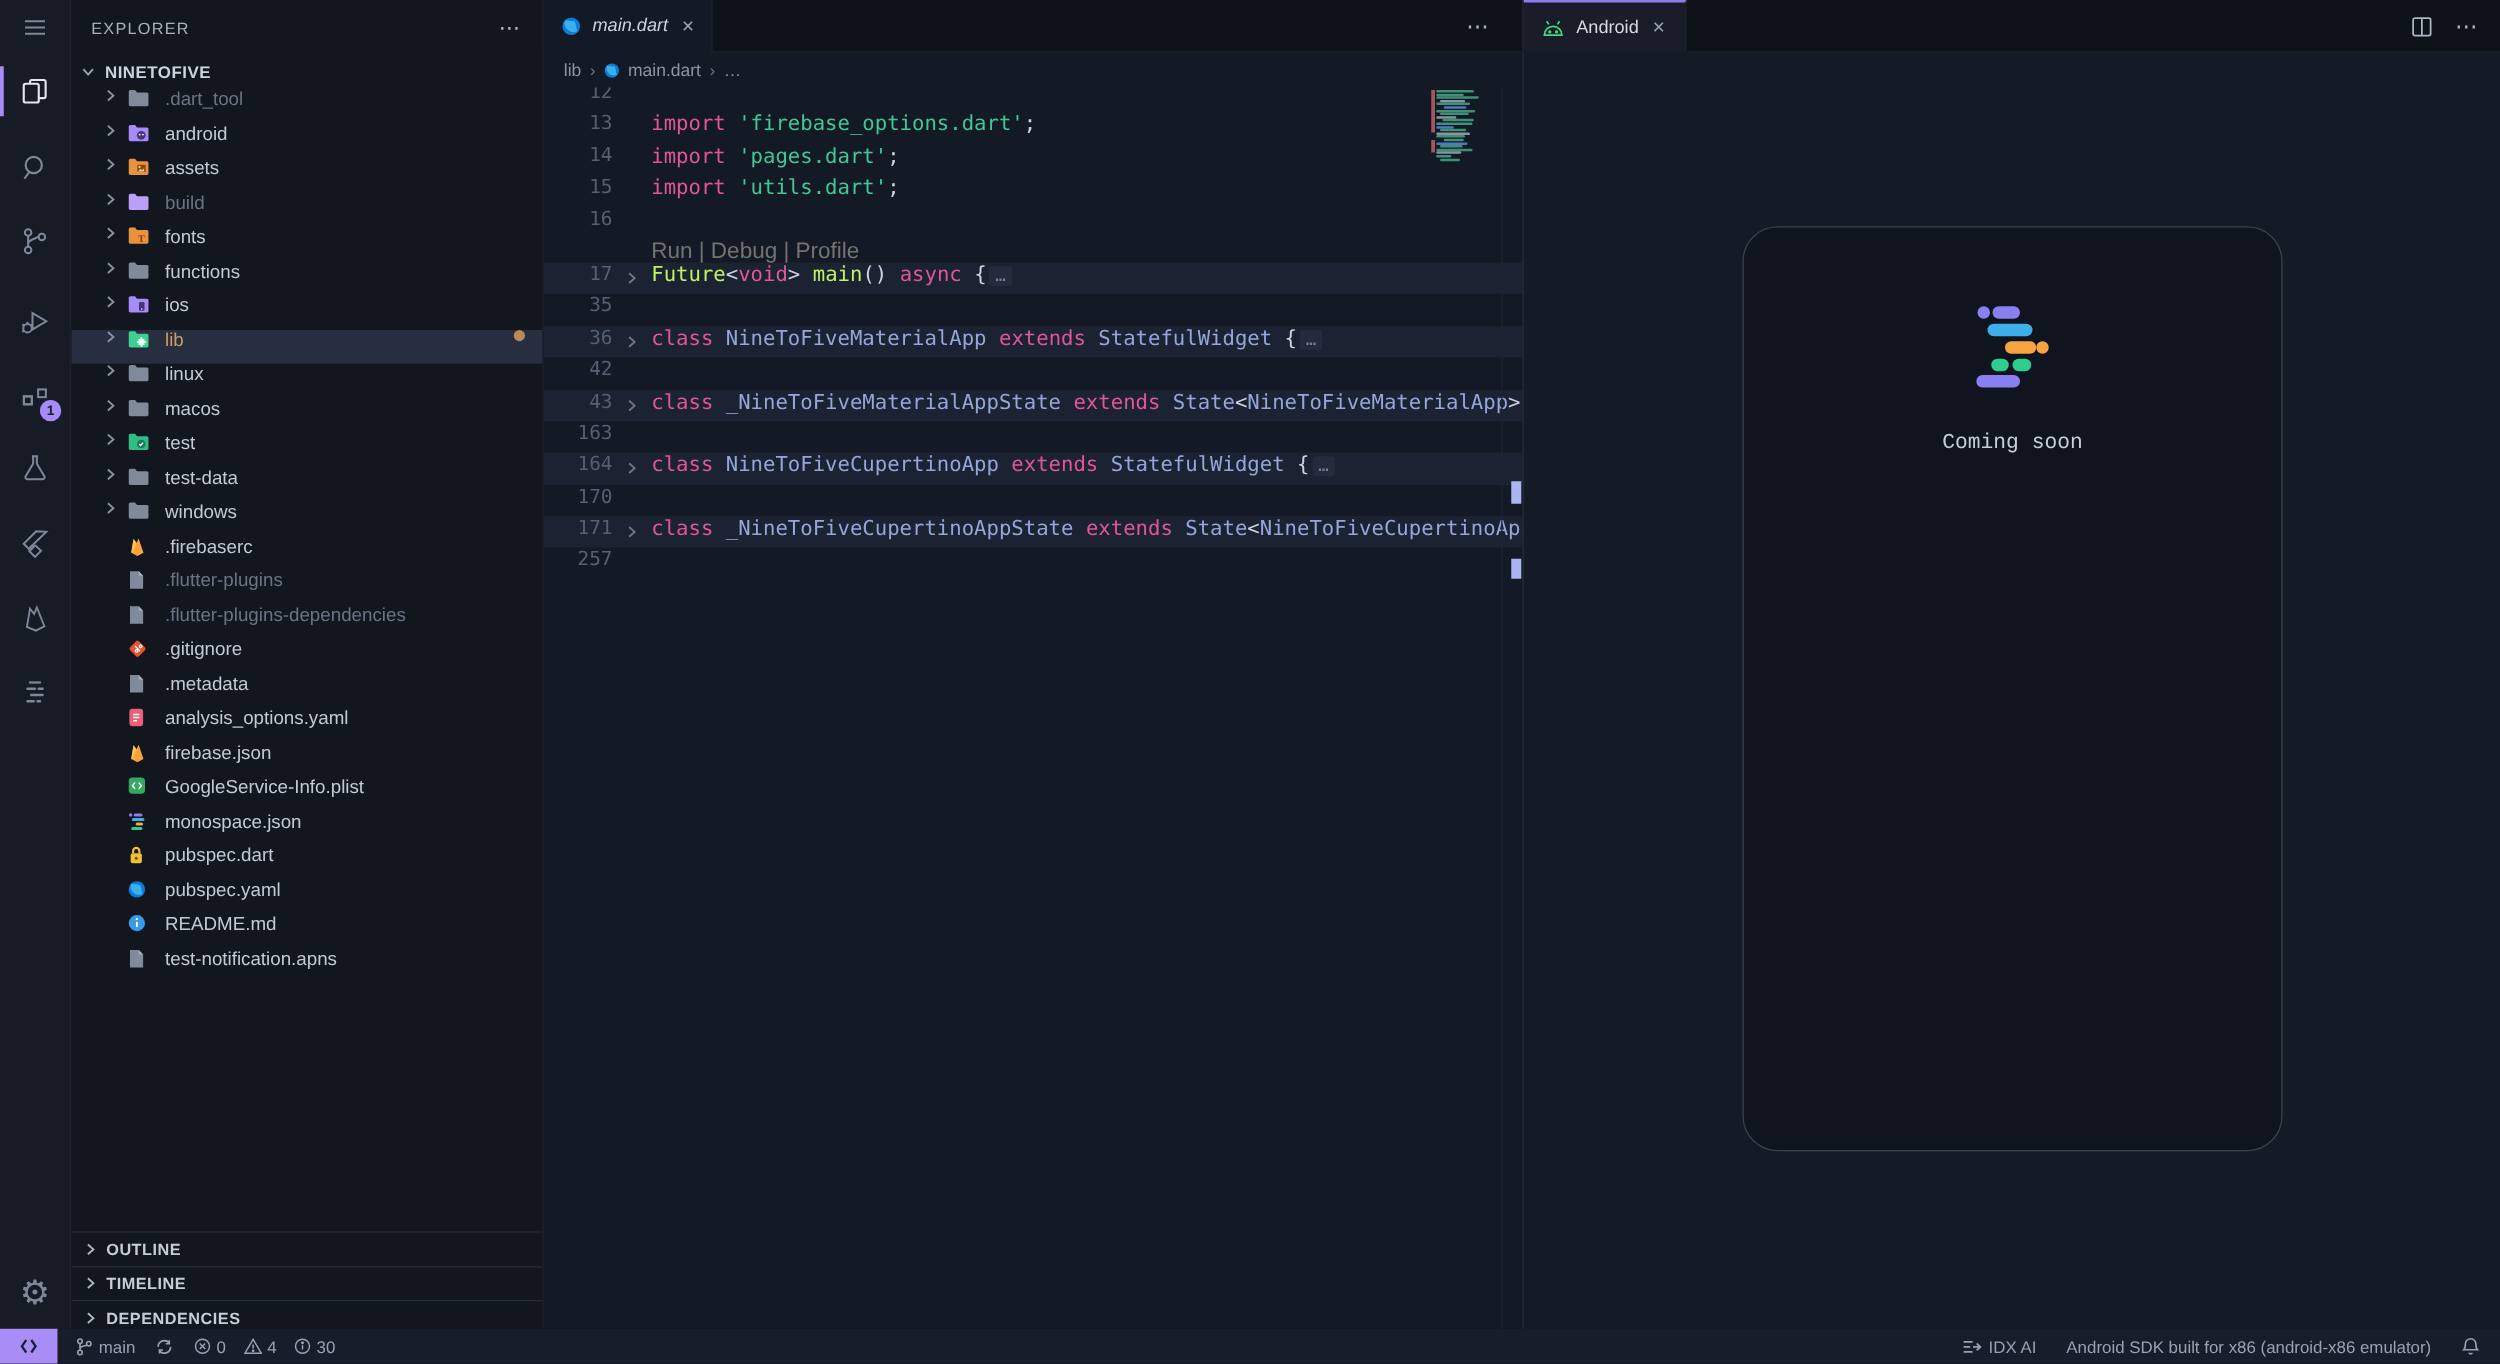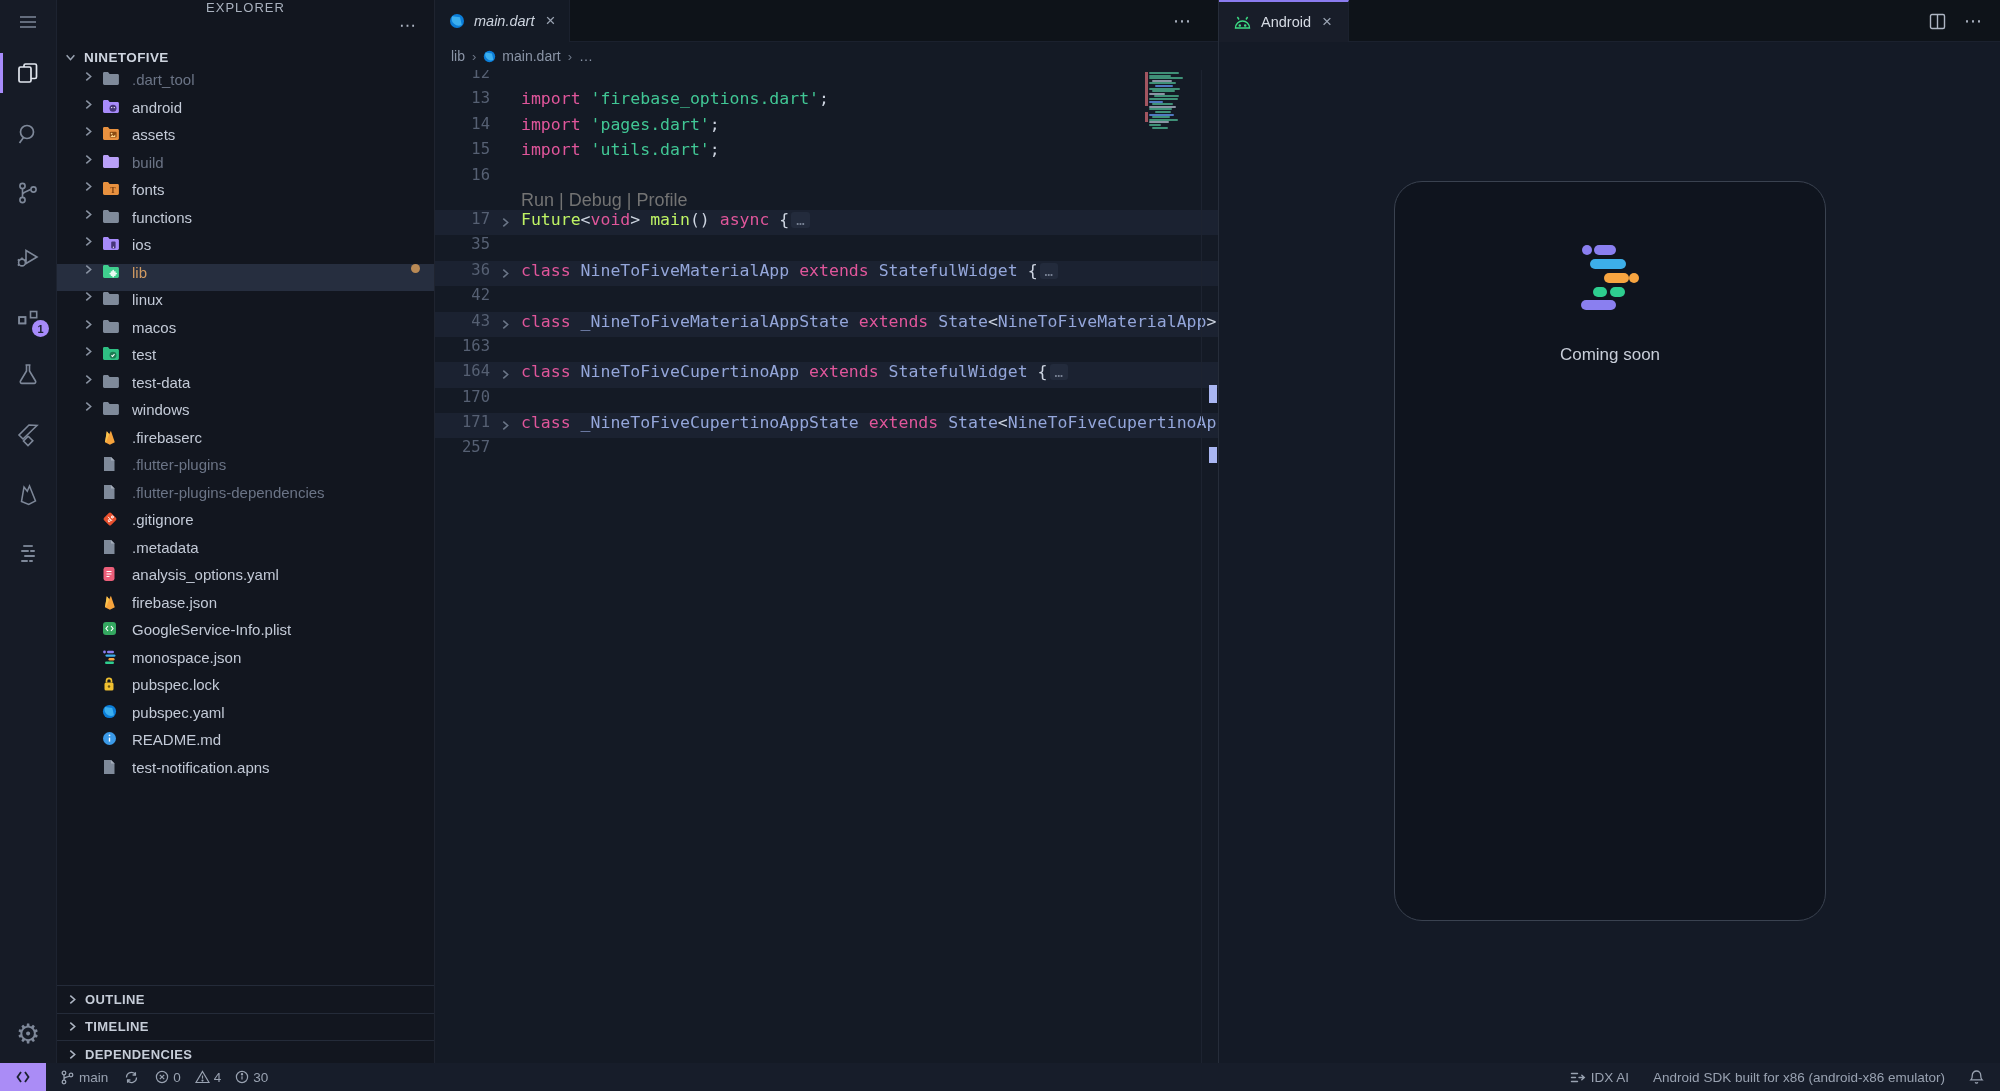--- a/index.html
+++ b/index.html
@@ -21,21 +21,21 @@
     width:3px; background:#a78bfa; }
   .ab-badge { position:absolute; right:7px; bottom:7px; width:17px; height:17px;
     border-radius:50%; background:#a78bfa; color:#1b2130; font-size:11px; font-weight:bold;
     display:flex; align-items:center; justify-content:center; }
   .gear-glyph { font-size:27px; line-height:1; }
 
   
   .sidebar { position:absolute; left:57px; top:0; bottom:28px; width:378px;
     background:#12161f; border-right:1px solid #1f2430; }
   .sb-header { height:44px; display:flex; align-items:center; padding:0 16px;
-    color:#a9b1be; font-size:13px; letter-spacing:1px;flex-direction:column; }
+    color:#a9b1be; font-size:13px; letter-spacing:1px; }
   .sb-more { margin-left:auto; color:#aeb6c4; font-size:17px; cursor:pointer; letter-spacing:2px; }
   .tree { position:absolute; top:44px; left:0; right:0; bottom:78px; overflow:hidden; }
   .tree-root { height:27px; display:flex; align-items:center; padding-left:8px;
     color:#ced4df; font-size:13.5px; font-weight:bold; letter-spacing:.4px; cursor:pointer; }
   .tree-item { height:27.5px; display:flex; align-items:flex-start; padding-left:26px;
     padding-right:14px; font-size:15px; color:#c3cad7; cursor:pointer; white-space:nowrap; }
   .tree-item.dim { color:#6b7486; }
   .tree-item.selected { background:#262e3f; color:#d09a62; }
   .ti-chev { width:19px; display:flex; align-items:center; }
   .ti-icon { width:21px; margin-right:9px; display:flex; align-items:center; }
@@ -90,21 +90,21 @@
     background:#141a26; border-left:1px solid #262d3a; }
   .panel-tabbar { height:42px; background:#0e1319; border-bottom:1px solid #1b212e;
     display:flex; align-items:stretch; position:relative; }
   .panel-tab { display:flex; align-items:center; gap:9px; padding:0 14px;
     background:#181d29; color:#d5dae3; font-size:14.5px; border-top:2px solid #8b7cf0;
     border-right:1px solid #1b212e; margin-bottom:-1px; cursor:pointer; }
   .panel-actions { position:absolute; right:16px; top:0; height:42px; display:flex;
     align-items:center; gap:18px; color:#aeb6c4; }
   .panel-more { font-size:18px; letter-spacing:2px; cursor:pointer; }
   .phone { position:absolute; left:175px; top:181px; width:432px; height:740px;
-    border:1.5px solid #3a4250; border-radius:28px; background:#0f141e; }
+    border:1.5px solid #3a4250; border-radius:28px; background:#0f141e;font-family:Liberation Mono, monospace; }
   .idx-logo { position:absolute; left:186px; top:61px; }
   .coming-soon { position:absolute; top:163px; left:0; right:0; text-align:center;
     color:#c8ced9; font-size:17px; }
 
   
   .status-bar { position:absolute; left:0; right:0; bottom:0; height:28px; background:#171d2a;
     display:flex; align-items:center; color:#99a2b1; font-size:13.5px; z-index:10; }
   .remote-block { width:46px; height:28px; background:#aa8cf6; display:flex;
     align-items:center; justify-content:center; color:#1b2130; cursor:pointer; flex:0 0 46px; }
   .sb-item { display:flex; align-items:center; gap:5px; cursor:pointer; }
@@ -486,21 +486,21 @@
         </div>
         <div class="tree-item">
           <span class="ti-chev"></span>
           <span class="ti-icon">
             <svg width="14" height="16" viewBox="0 0 14 16">
               <rect x="2.5" y="6.5" width="9" height="8" rx="1.6" fill="#f0c030"></rect>
               <path d="M4.5 6.5V4.8a2.5 2.5 0 0 1 5 0v1.7" stroke="#f0c030" stroke-width="1.7" fill="none"></path>
               <circle cx="7" cy="10.5" r="1.2" fill="#6b5410"></circle>
             </svg>
           </span>
-          <span>pubspec.lock</span>
+          <span>pubspec.dart</span>
         </div>
         <div class="tree-item">
           <span class="ti-chev"></span>
           <span class="ti-icon">
             <svg width="15" height="15" viewBox="0 0 16 16">
               <circle cx="8" cy="8" r="7" fill="#0b7dd8"></circle>
               <path d="M3.2 3.2 11 4.2l1.8 7.8A7 7 0 0 1 3.2 3.2Z" fill="#45b7f3" opacity=".85"></path>
             </svg>
           </span>
           <span>pubspec.yaml</span>

